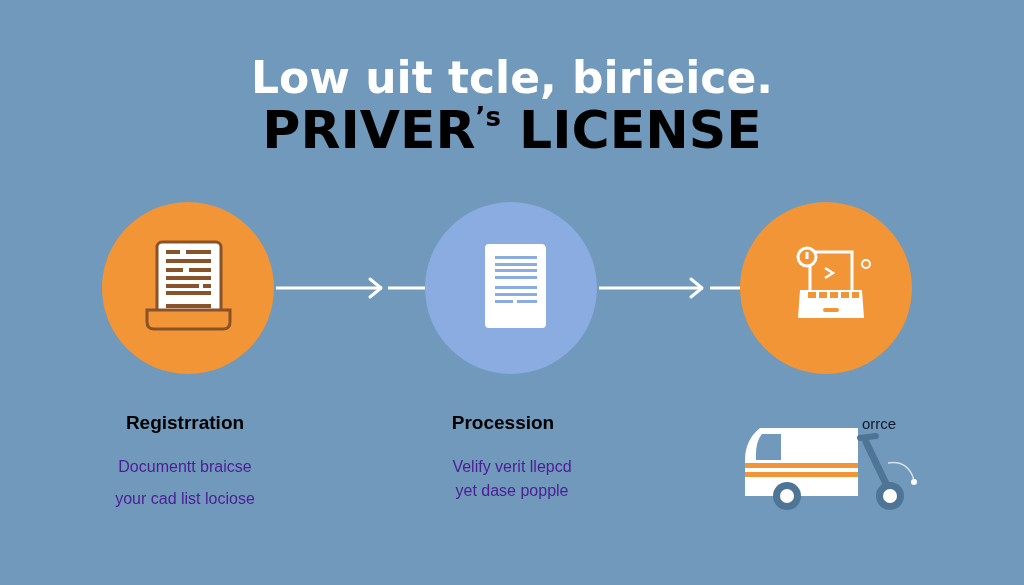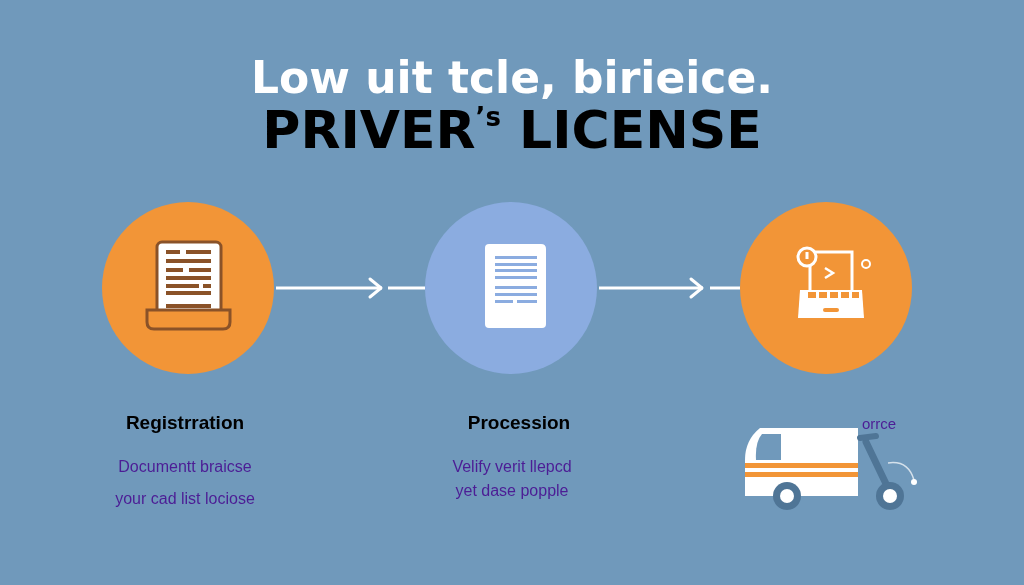--- a/index.html
+++ b/index.html
@@ -20,21 +20,21 @@
     font-family:"DejaVu Sans", sans-serif;
   }
   .title2 .sup { font-size:26px; vertical-align:22px; }
   .circle { position:absolute; border-radius:50%; }
   .c1 { left:102px; top:202px; width:172px; height:172px; background:#f29537; }
   .c2 { left:425px; top:202px; width:172px; height:172px; background:#8bace0; }
   .c3 { left:740px; top:202px; width:172px; height:172px; background:#f29537; }
   .arrow { position:absolute; }
   .label { position:absolute; font-weight:bold; font-size:19px; text-align:center; width:220px; color:#000000; }
   .desc { position:absolute; font-size:16px; text-align:center; width:220px; line-height:24px; color:#4c1d95; }
-  .small { position:absolute; font-size:15px; color:#4c1d95;text-align:right; }
+  .small { position:absolute; font-size:15px; color:#0f172a;text-align:right; }
 </style>
 </head>
 <body>
 
 <div class="title1">Low uit tcle, birieice.</div>
 <div class="title2"><span>PRIVER</span><span class="sup">’s</span><span> LICENSE</span></div>
 
 <div class="circle c1">
   <svg width="172" height="172" viewBox="0 0 172 172">
     <rect x="55" y="40" width="64" height="72" rx="5" fill="#fff" stroke="#8a5228" stroke-width="3"></rect>
@@ -98,21 +98,21 @@
       <rect x="112" y="90" width="7" height="6"></rect>
       <rect x="83" y="106" width="16" height="4" rx="2"></rect>
     </g>
   </svg>
 </div>
 
 <div class="label" style="left:75px;top:412px">Registrration</div>
 <div class="desc" style="left:75px;top:455px">Documentt braicse</div>
 <div class="desc" style="left:75px;top:487px">your cad list lociose</div>
 
-<div class="label" style="left:409px;top:412px">Procession</div>
+<div class="label" style="left:393px;top:412px">Procession</div>
 <div class="desc" style="left:402px;top:455px">Velify verit llepcd</div>
 <div class="desc" style="left:402px;top:479px">yet dase popple</div>
 
 <div class="small" style="left:862px;top:415px">orrce</div>
 
 <svg style="position:absolute;left:740px;top:420px" width="190" height="100" viewBox="0 0 190 100">
   <path d="M20 8 H118 V76 H5 V40 Q5 20 20 8 Z" fill="#fff"></path>
   <path d="M22 14 H41 V40 H16 Q15 22 22 14 Z" fill="#7099bb"></path>
   <rect x="5" y="43" width="113" height="5" fill="#f29537"></rect>
   <rect x="5" y="52" width="113" height="5" fill="#f29537"></rect>

